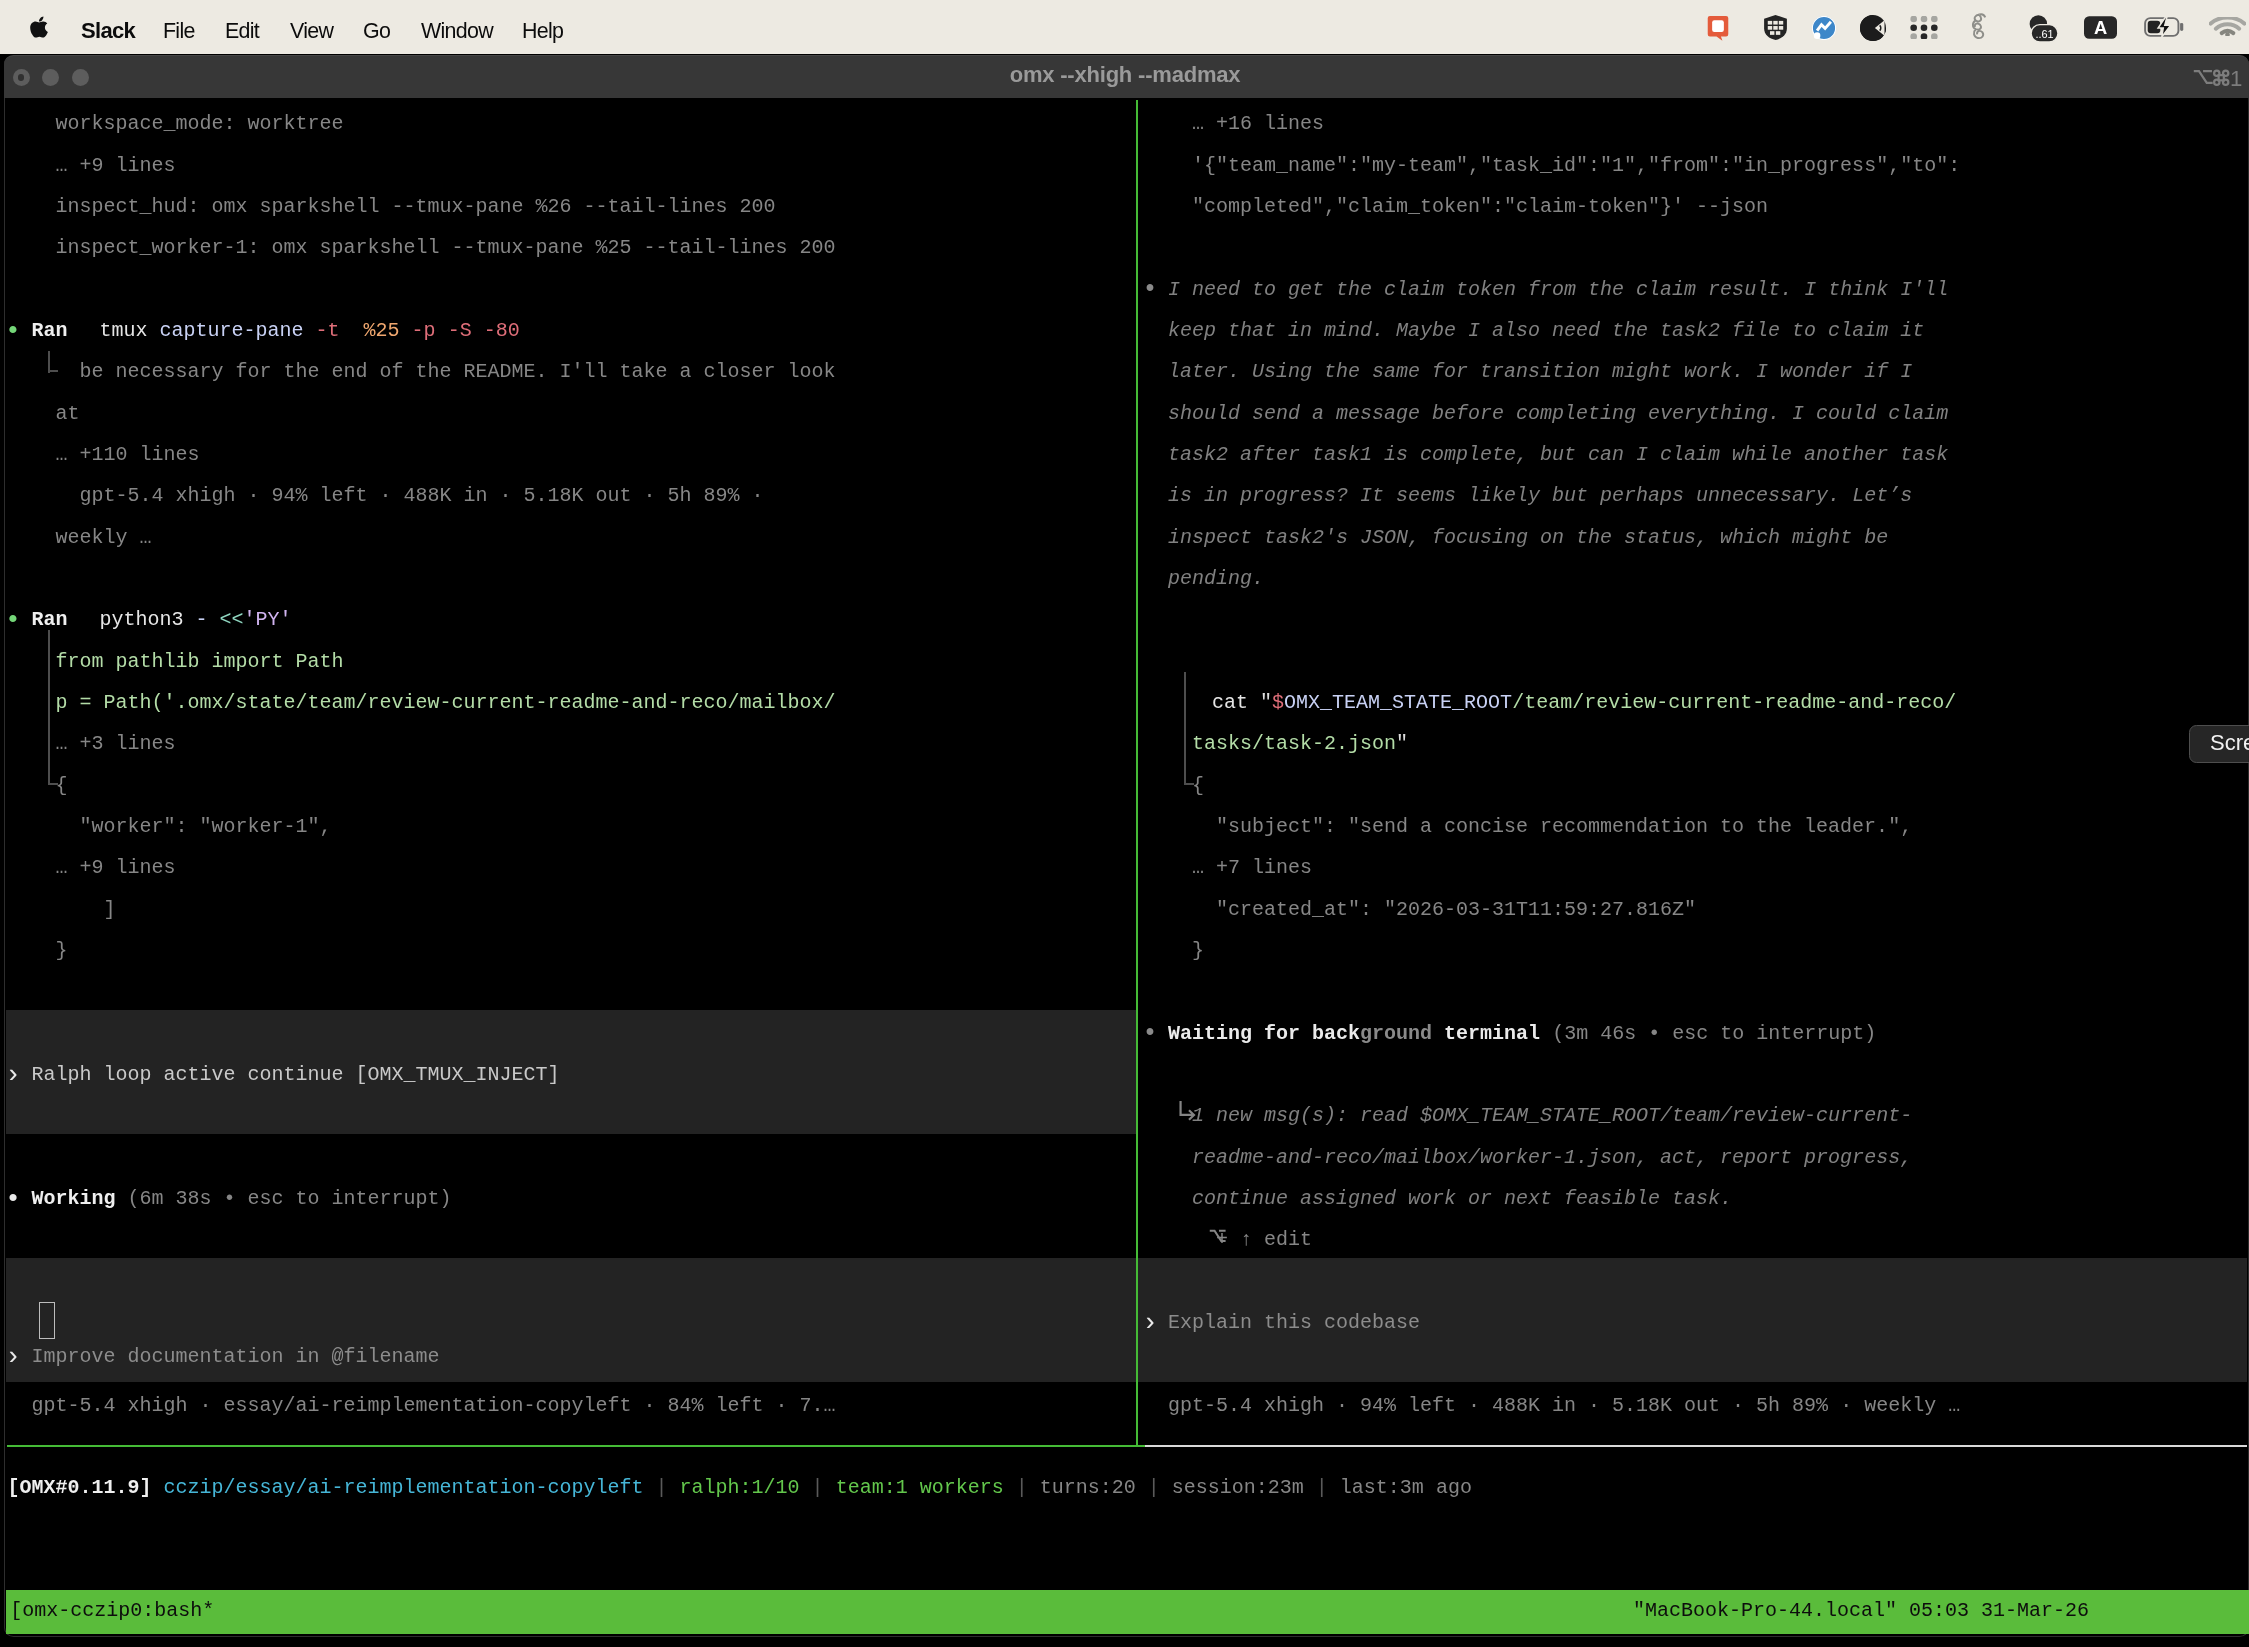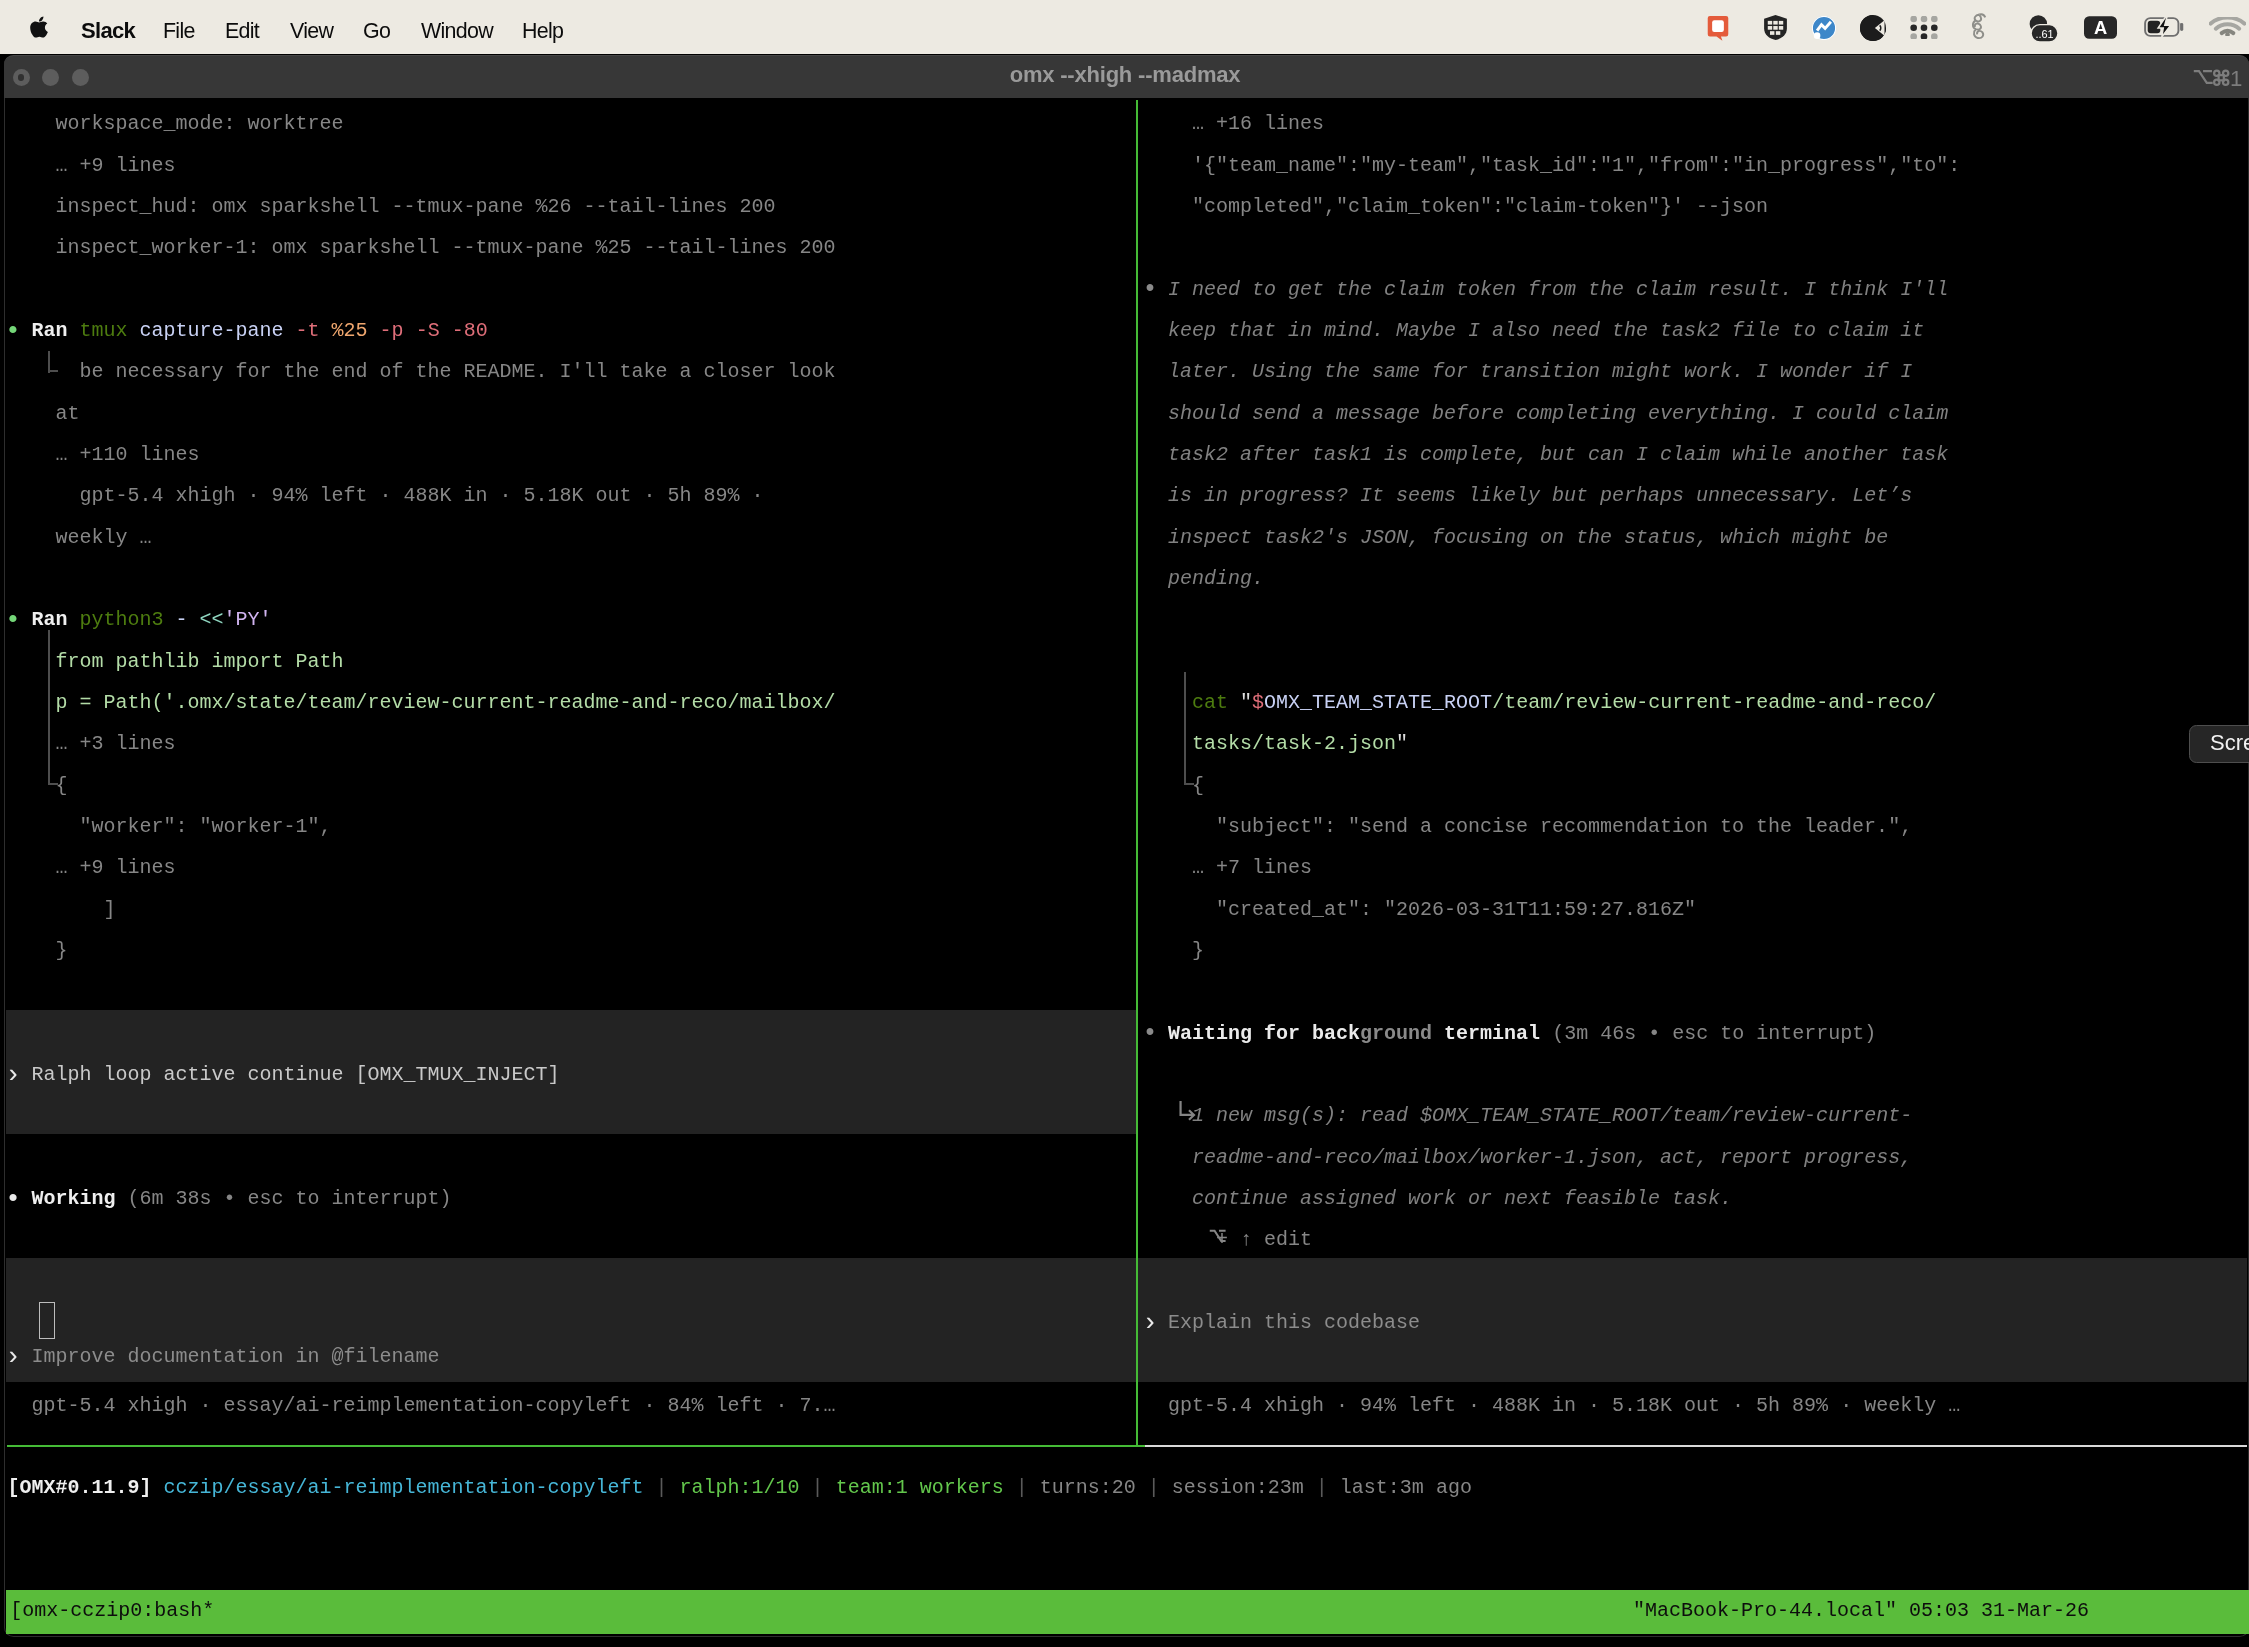--- a/index.html
+++ b/index.html
@@ -20,24 +20,24 @@
 
 .row { position:absolute; white-space:pre; font-family:"Liberation Mono", monospace;
   font-size:20px; line-height:41px; height:41px; color:#868686; z-index:3; }
 .row i { font-style:normal; }
 i.g { color:#868686; }
 i.w { color:#efefef; font-weight:bold; }
 i.w2 { color:#dcdcdc; }
 i.bull { color:#74d678; display:inline-block; transform:scale(1.32); }
 i.gbull { color:#8a8a8a; display:inline-block; transform:scale(1.25); }
 i.wbull { color:#e9e9e9; display:inline-block; transform:scale(1.3); }
-i.blue { color:#4d7c0f; }
+i.blue { color:#e5e5e5;margin-left:20px; }
 i.lav { color:#c8d1f4; }
 i.red { color:#df6e79; }
-i.peach { color:#eea66e; }
+i.peach { color:#eea66e;margin-left:12px; }
 i.teal { color:#8fd6c0; }
 i.violet { color:#d0b3ef; }
 i.mint { color:#b3dca7; }
 i.it { color:#818181; font-style:italic; }
 i.pr { color:#e9e9e9; display:inline-block; transform:scale(1.3); }
 i.typed { color:#c9c9c9; }
 i.ph { color:#8c8c8c; }
 i.cyan { color:#46b6d7; }
 i.sg { color:#63c74c; }
 i.pipe { color:#5a5a5a; }

